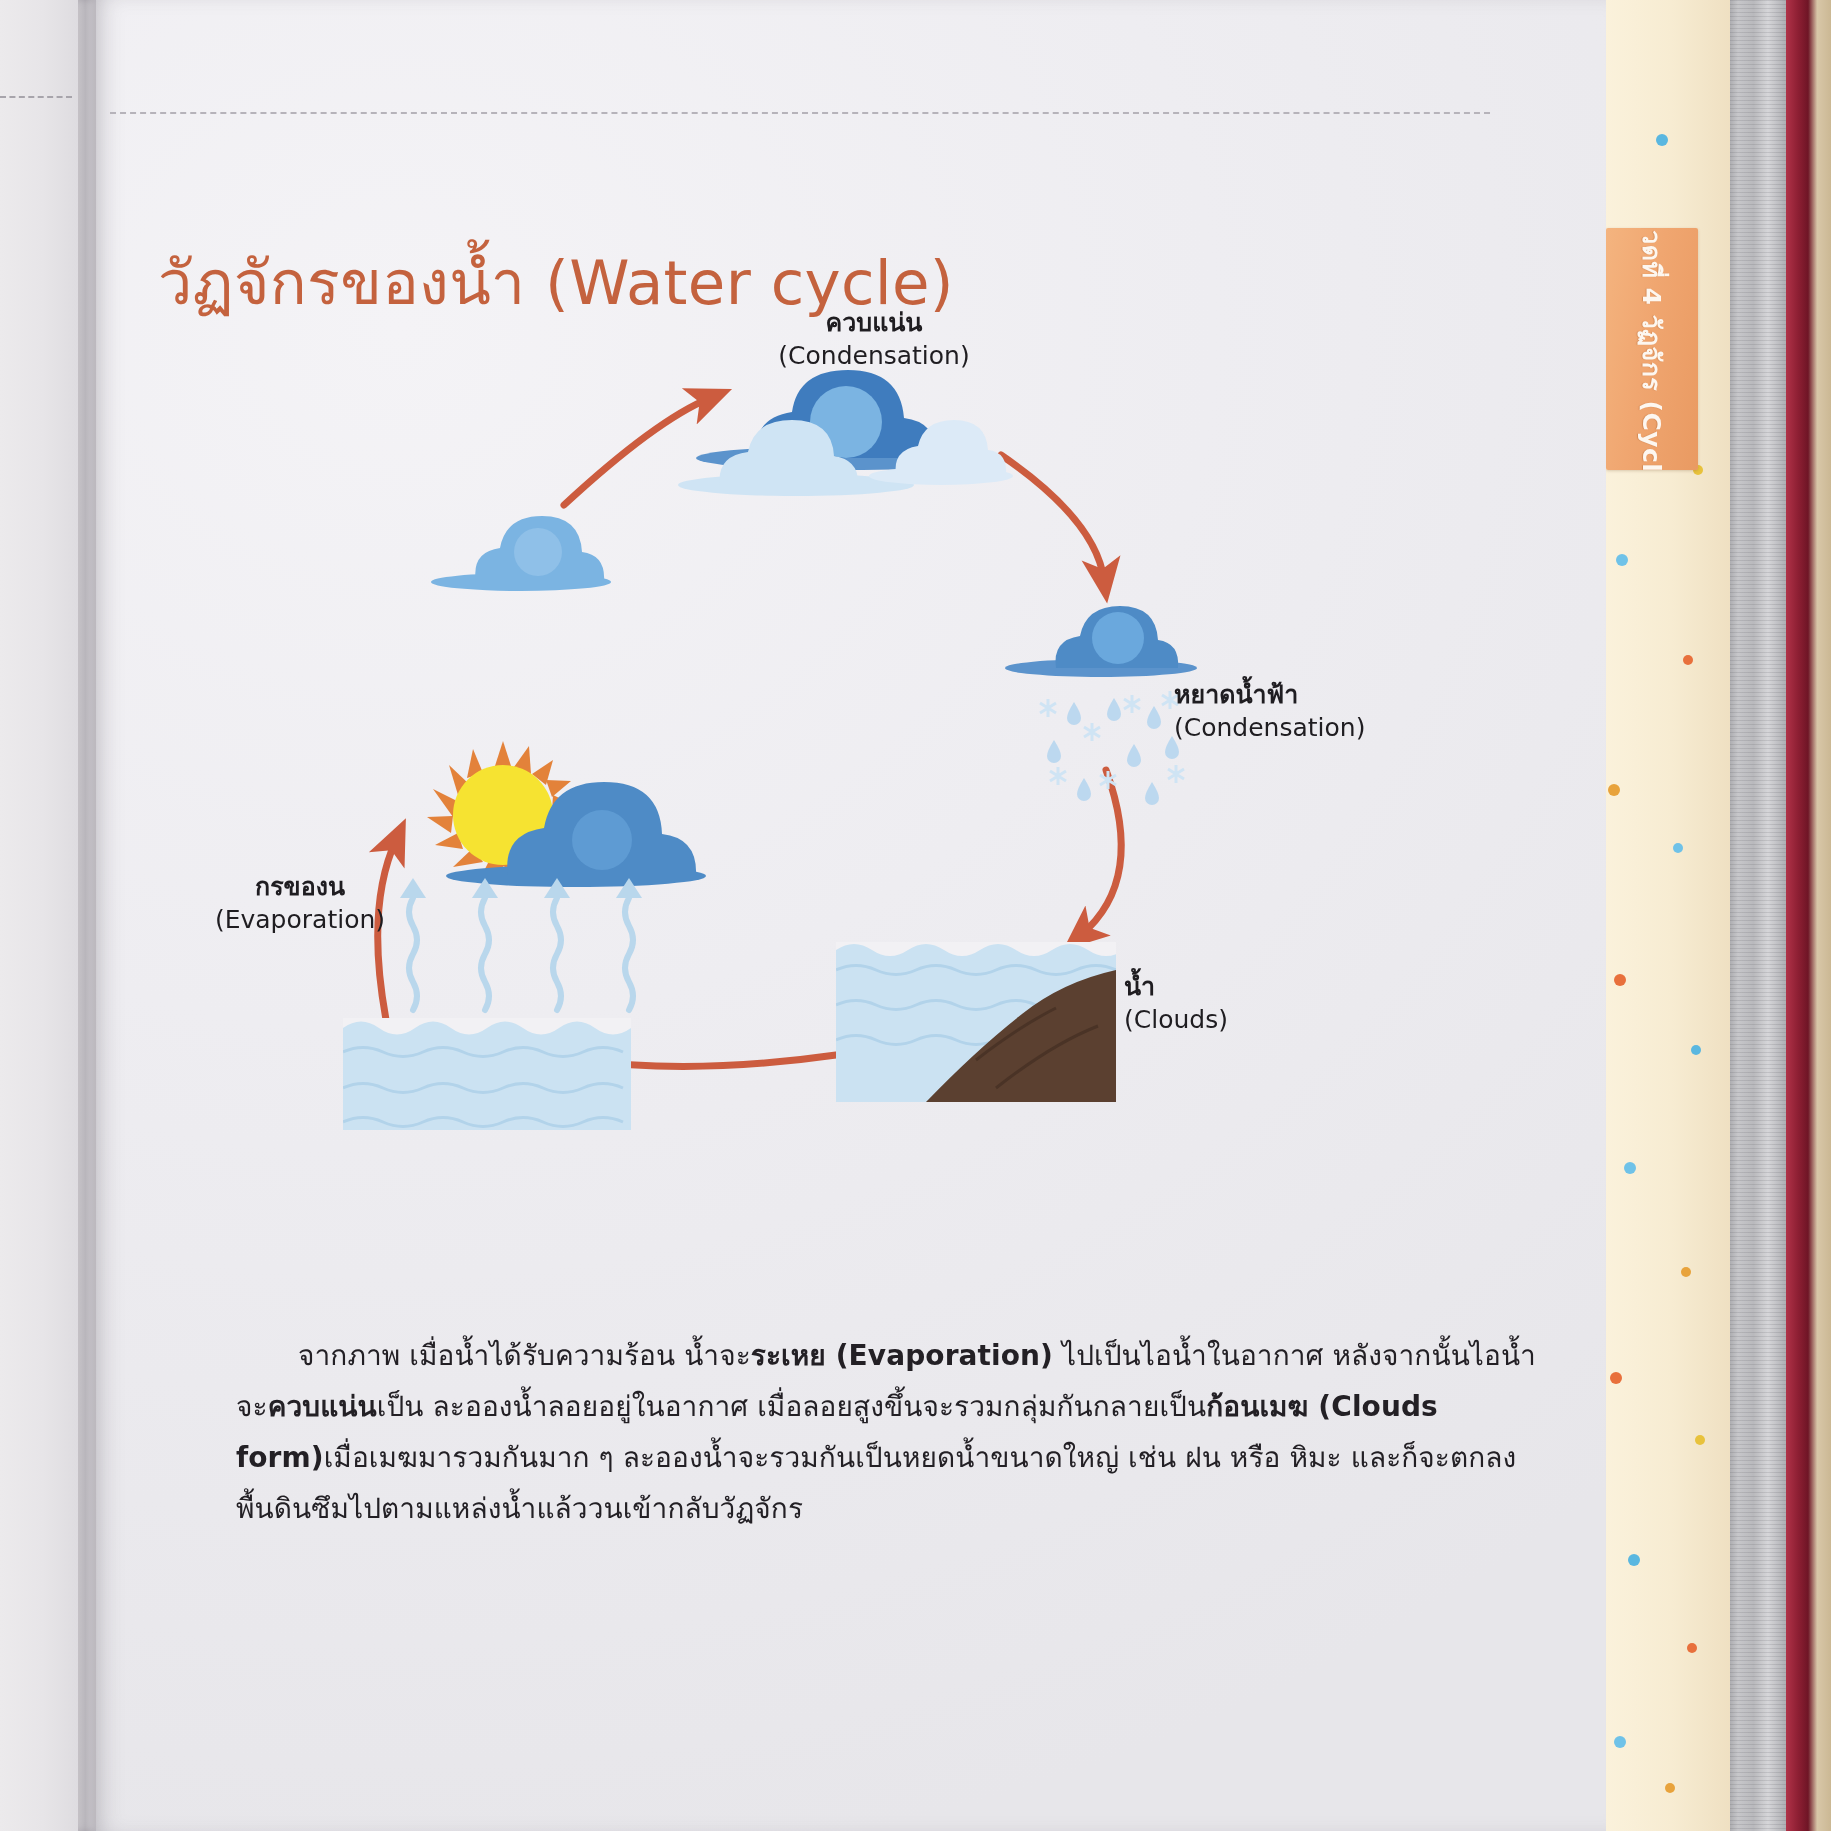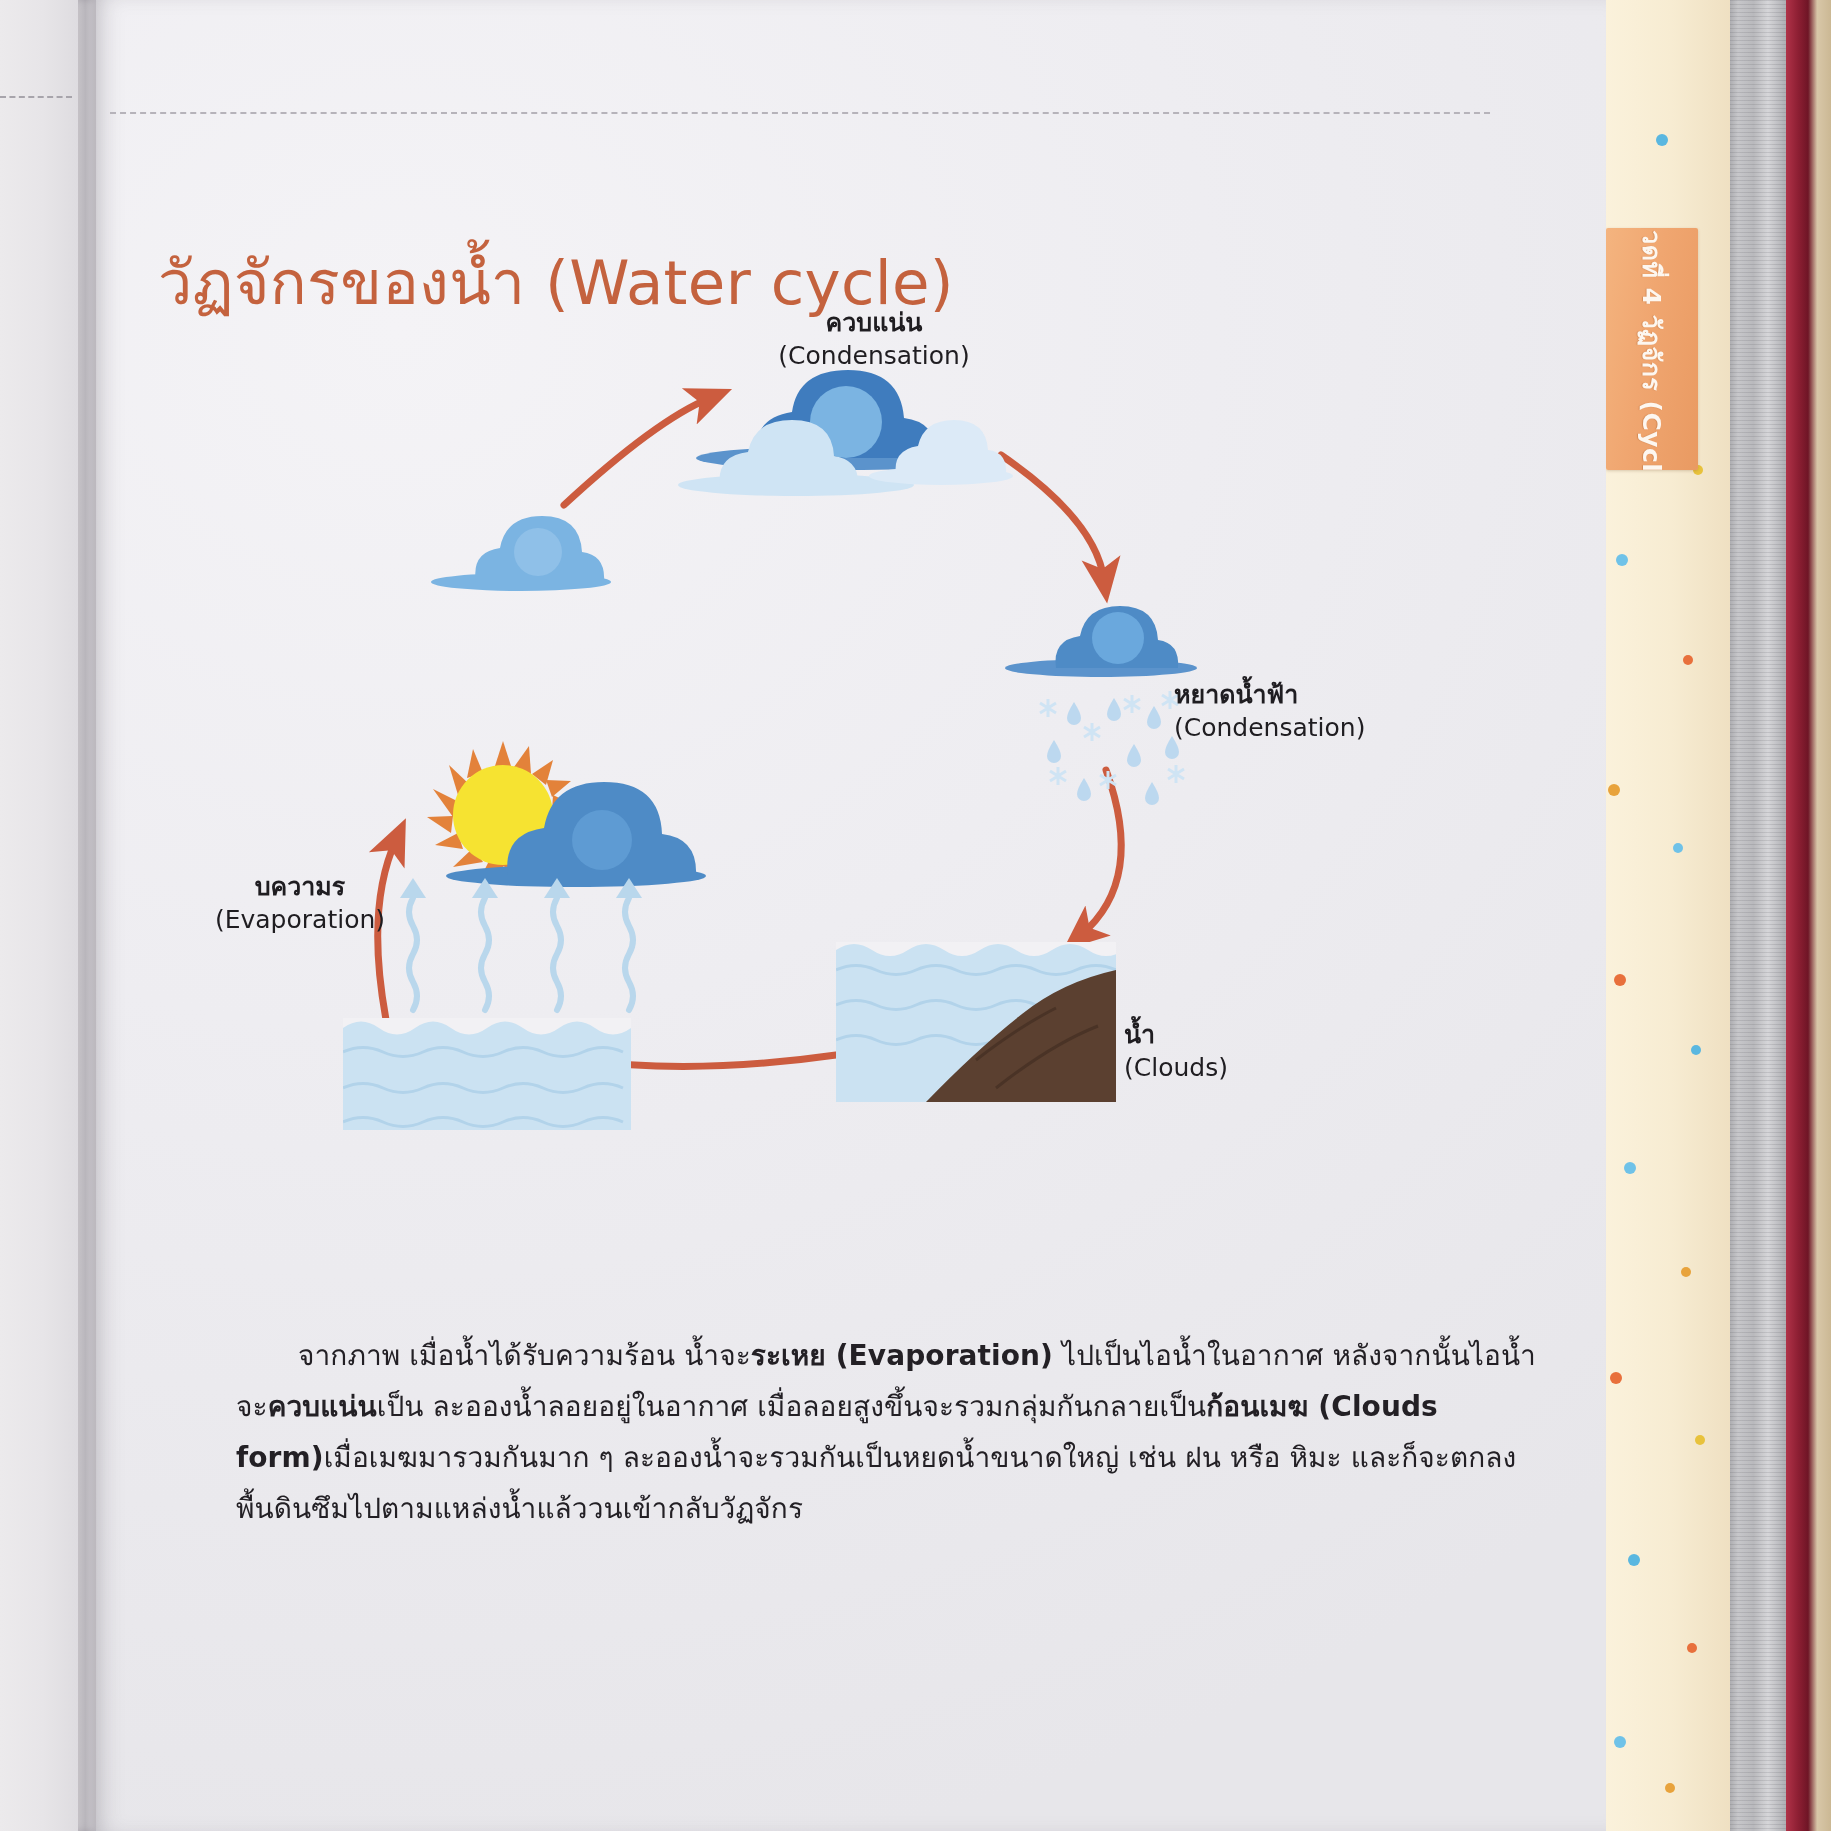--- a/index.html
+++ b/index.html
@@ -308,27 +308,27 @@
       <div class="lbl" style="left:648px;top:36px;width:260px;">
         <div>ควบแน่น</div>
         <div class="en">(Condensation)</div>
       </div>
 
       <div class="lbl" style="left:1078px;top:372px;width:260px;text-align:left;margin-top:36px;">
         <div>หยาดน้ำฟ้า</div>
         <div class="en">(Condensation)</div>
       </div>
 
-      <div class="lbl" style="left:1028px;top:700px;width:200px;text-align:left;margin-top:48px;">
+      <div class="lbl" style="left:1028px;top:700px;width:200px;text-align:left;">
         <div>น้ำ</div>
         <div class="en">(Clouds)</div>
       </div>
 
       <div class="lbl" style="left:74px;top:600px;width:260px;">
-        <div>บความร</div>
+        <div>กรของน</div>
         <div class="en">(Evaporation)</div>
       </div>
 
     </div>
 
     <div class="body-copy">
       <span class="indent"></span><span>จากภาพ เมื่อน้ำได้รับความร้อน น้ำจะ</span><b>ระเหย (Evaporation)</b><span> ไปเป็นไอน้ำในอากาศ หลังจากนั้นไอน้ำ</span><span>จะ</span><b>ควบแน่น</b><span>เป็น ละอองน้ำลอยอยู่ในอากาศ เมื่อลอยสูงขึ้นจะรวมกลุ่มกันกลายเป็น</span><b>ก้อนเมฆ (Clouds form)</b><span>เมื่อเมฆมารวมกันมาก ๆ ละอองน้ำจะรวมกันเป็นหยดน้ำขนาดใหญ่ เช่น ฝน หรือ หิมะ และก็จะตกลงพื้นดิน</span><span>ซึมไปตามแหล่งน้ำแล้ววนเข้ากลับวัฏจักร</span>
     </div>
 
   </div>

